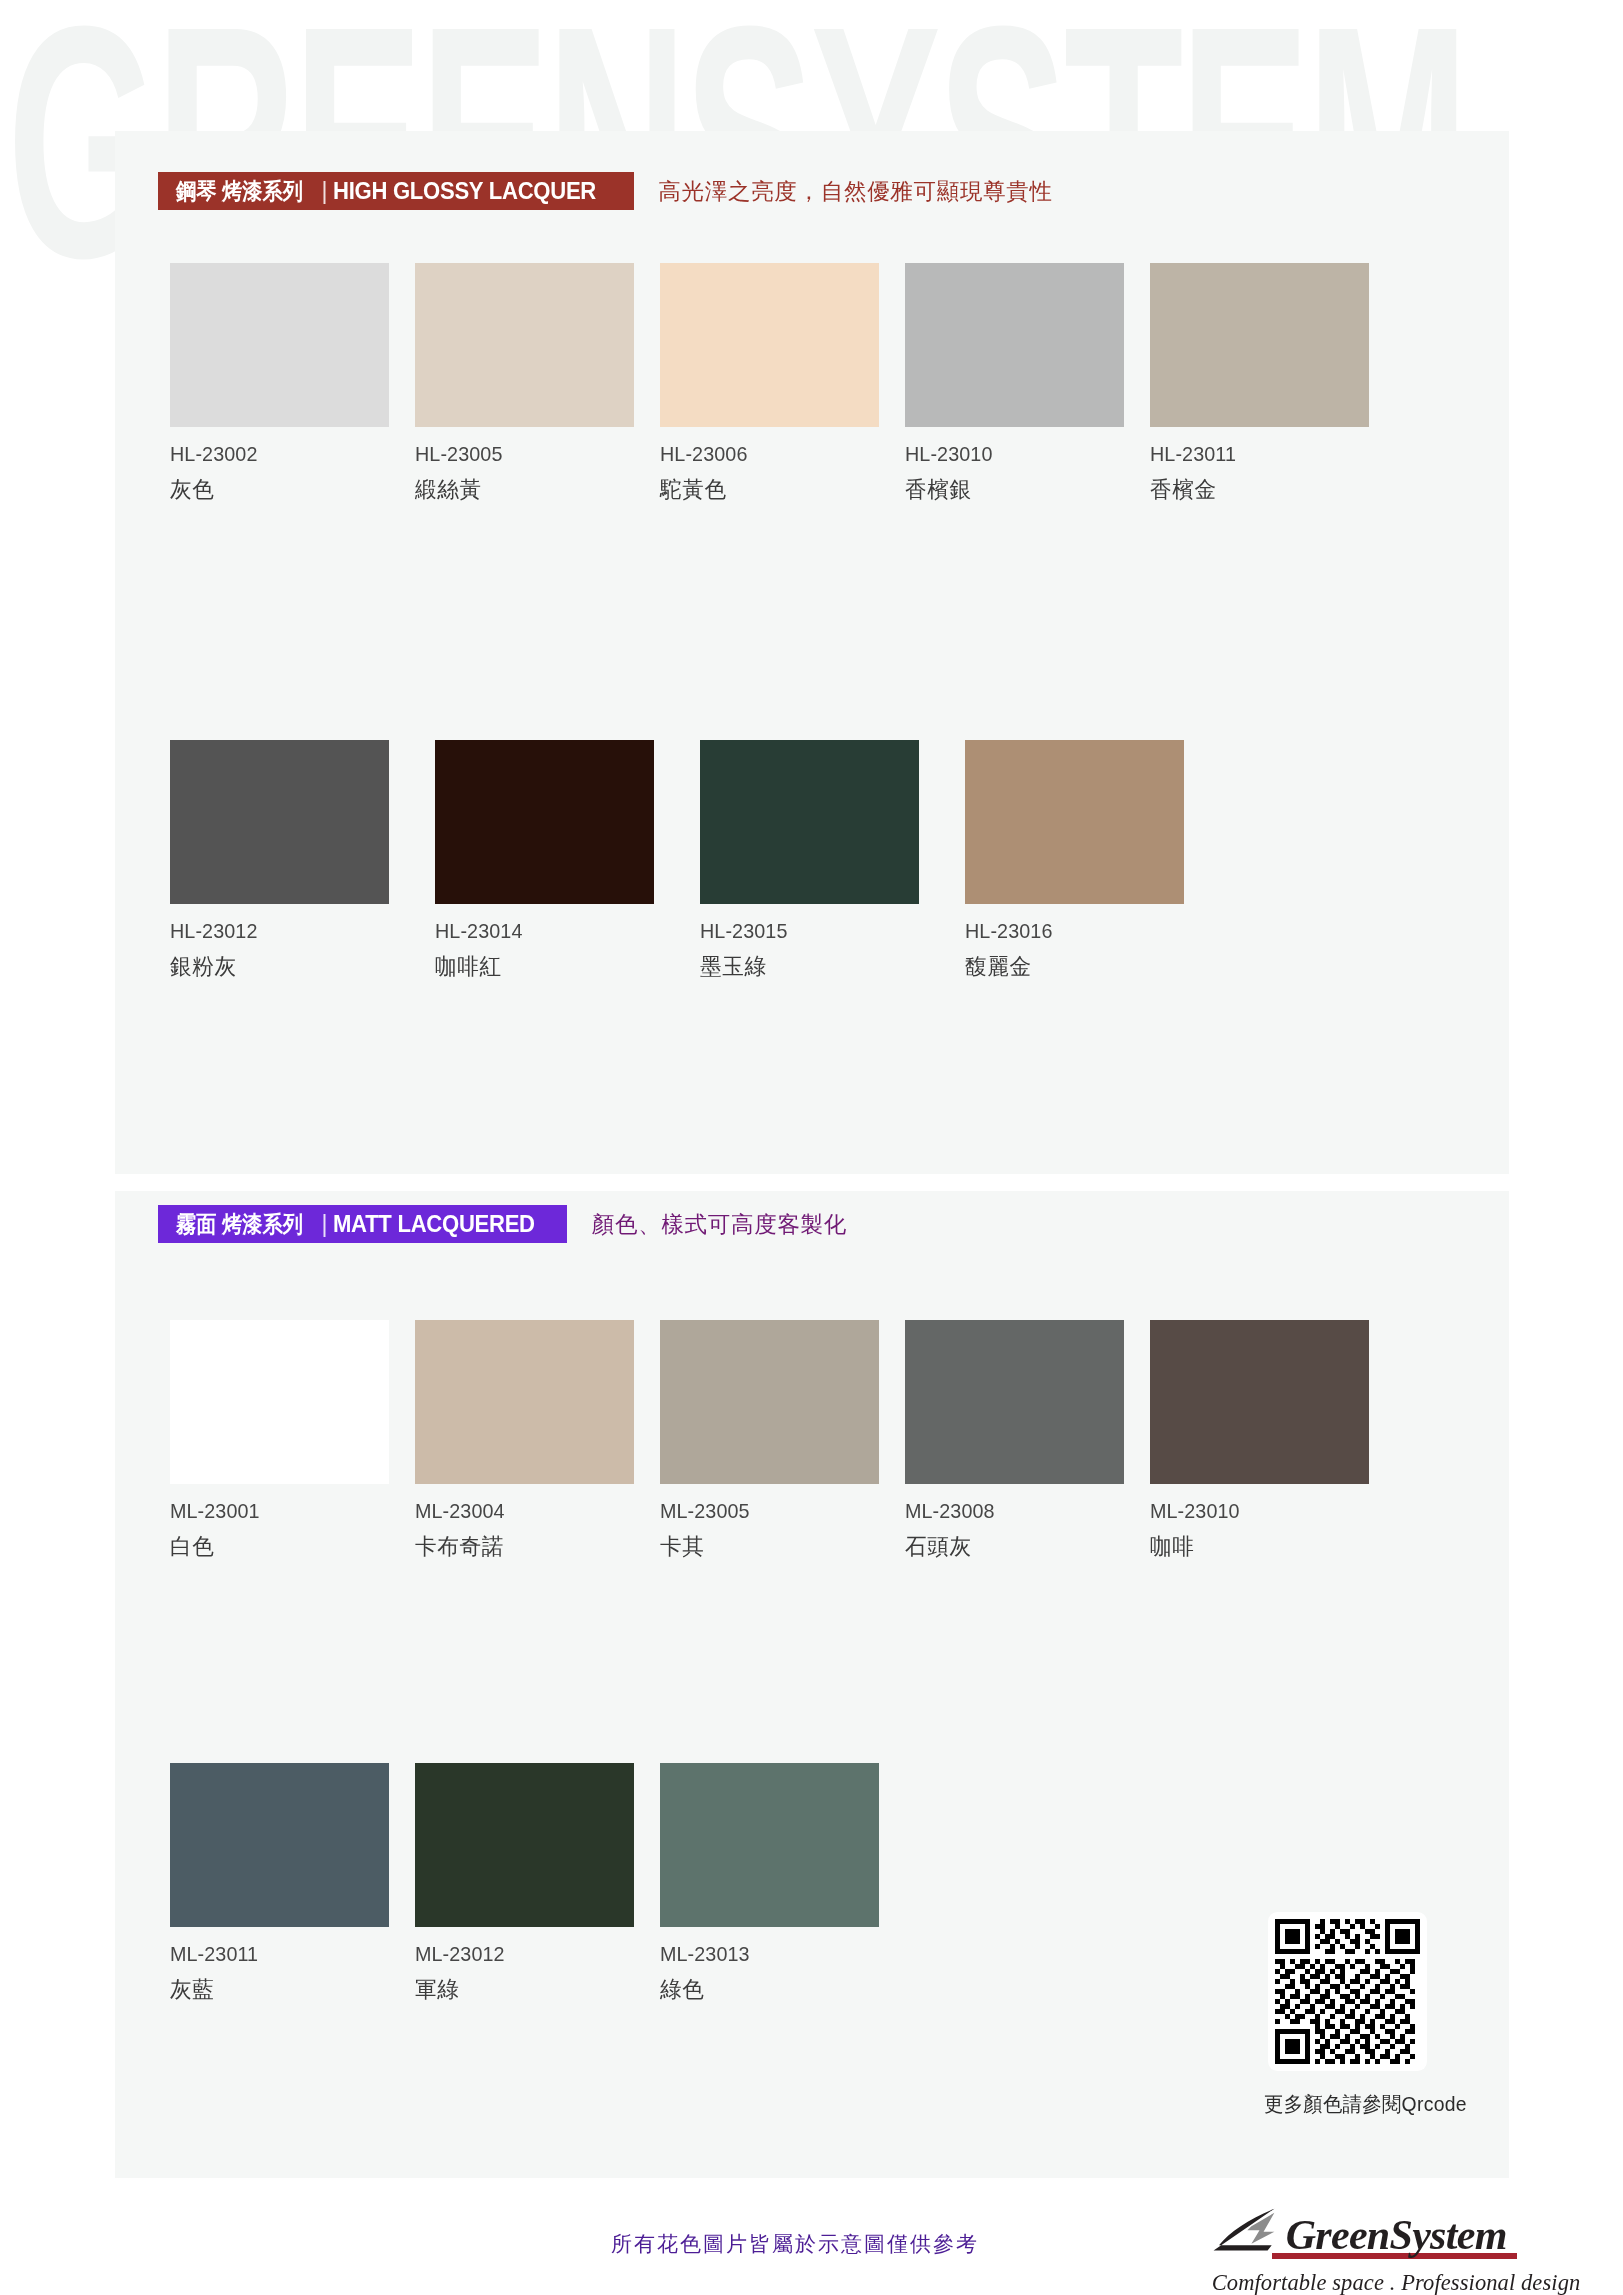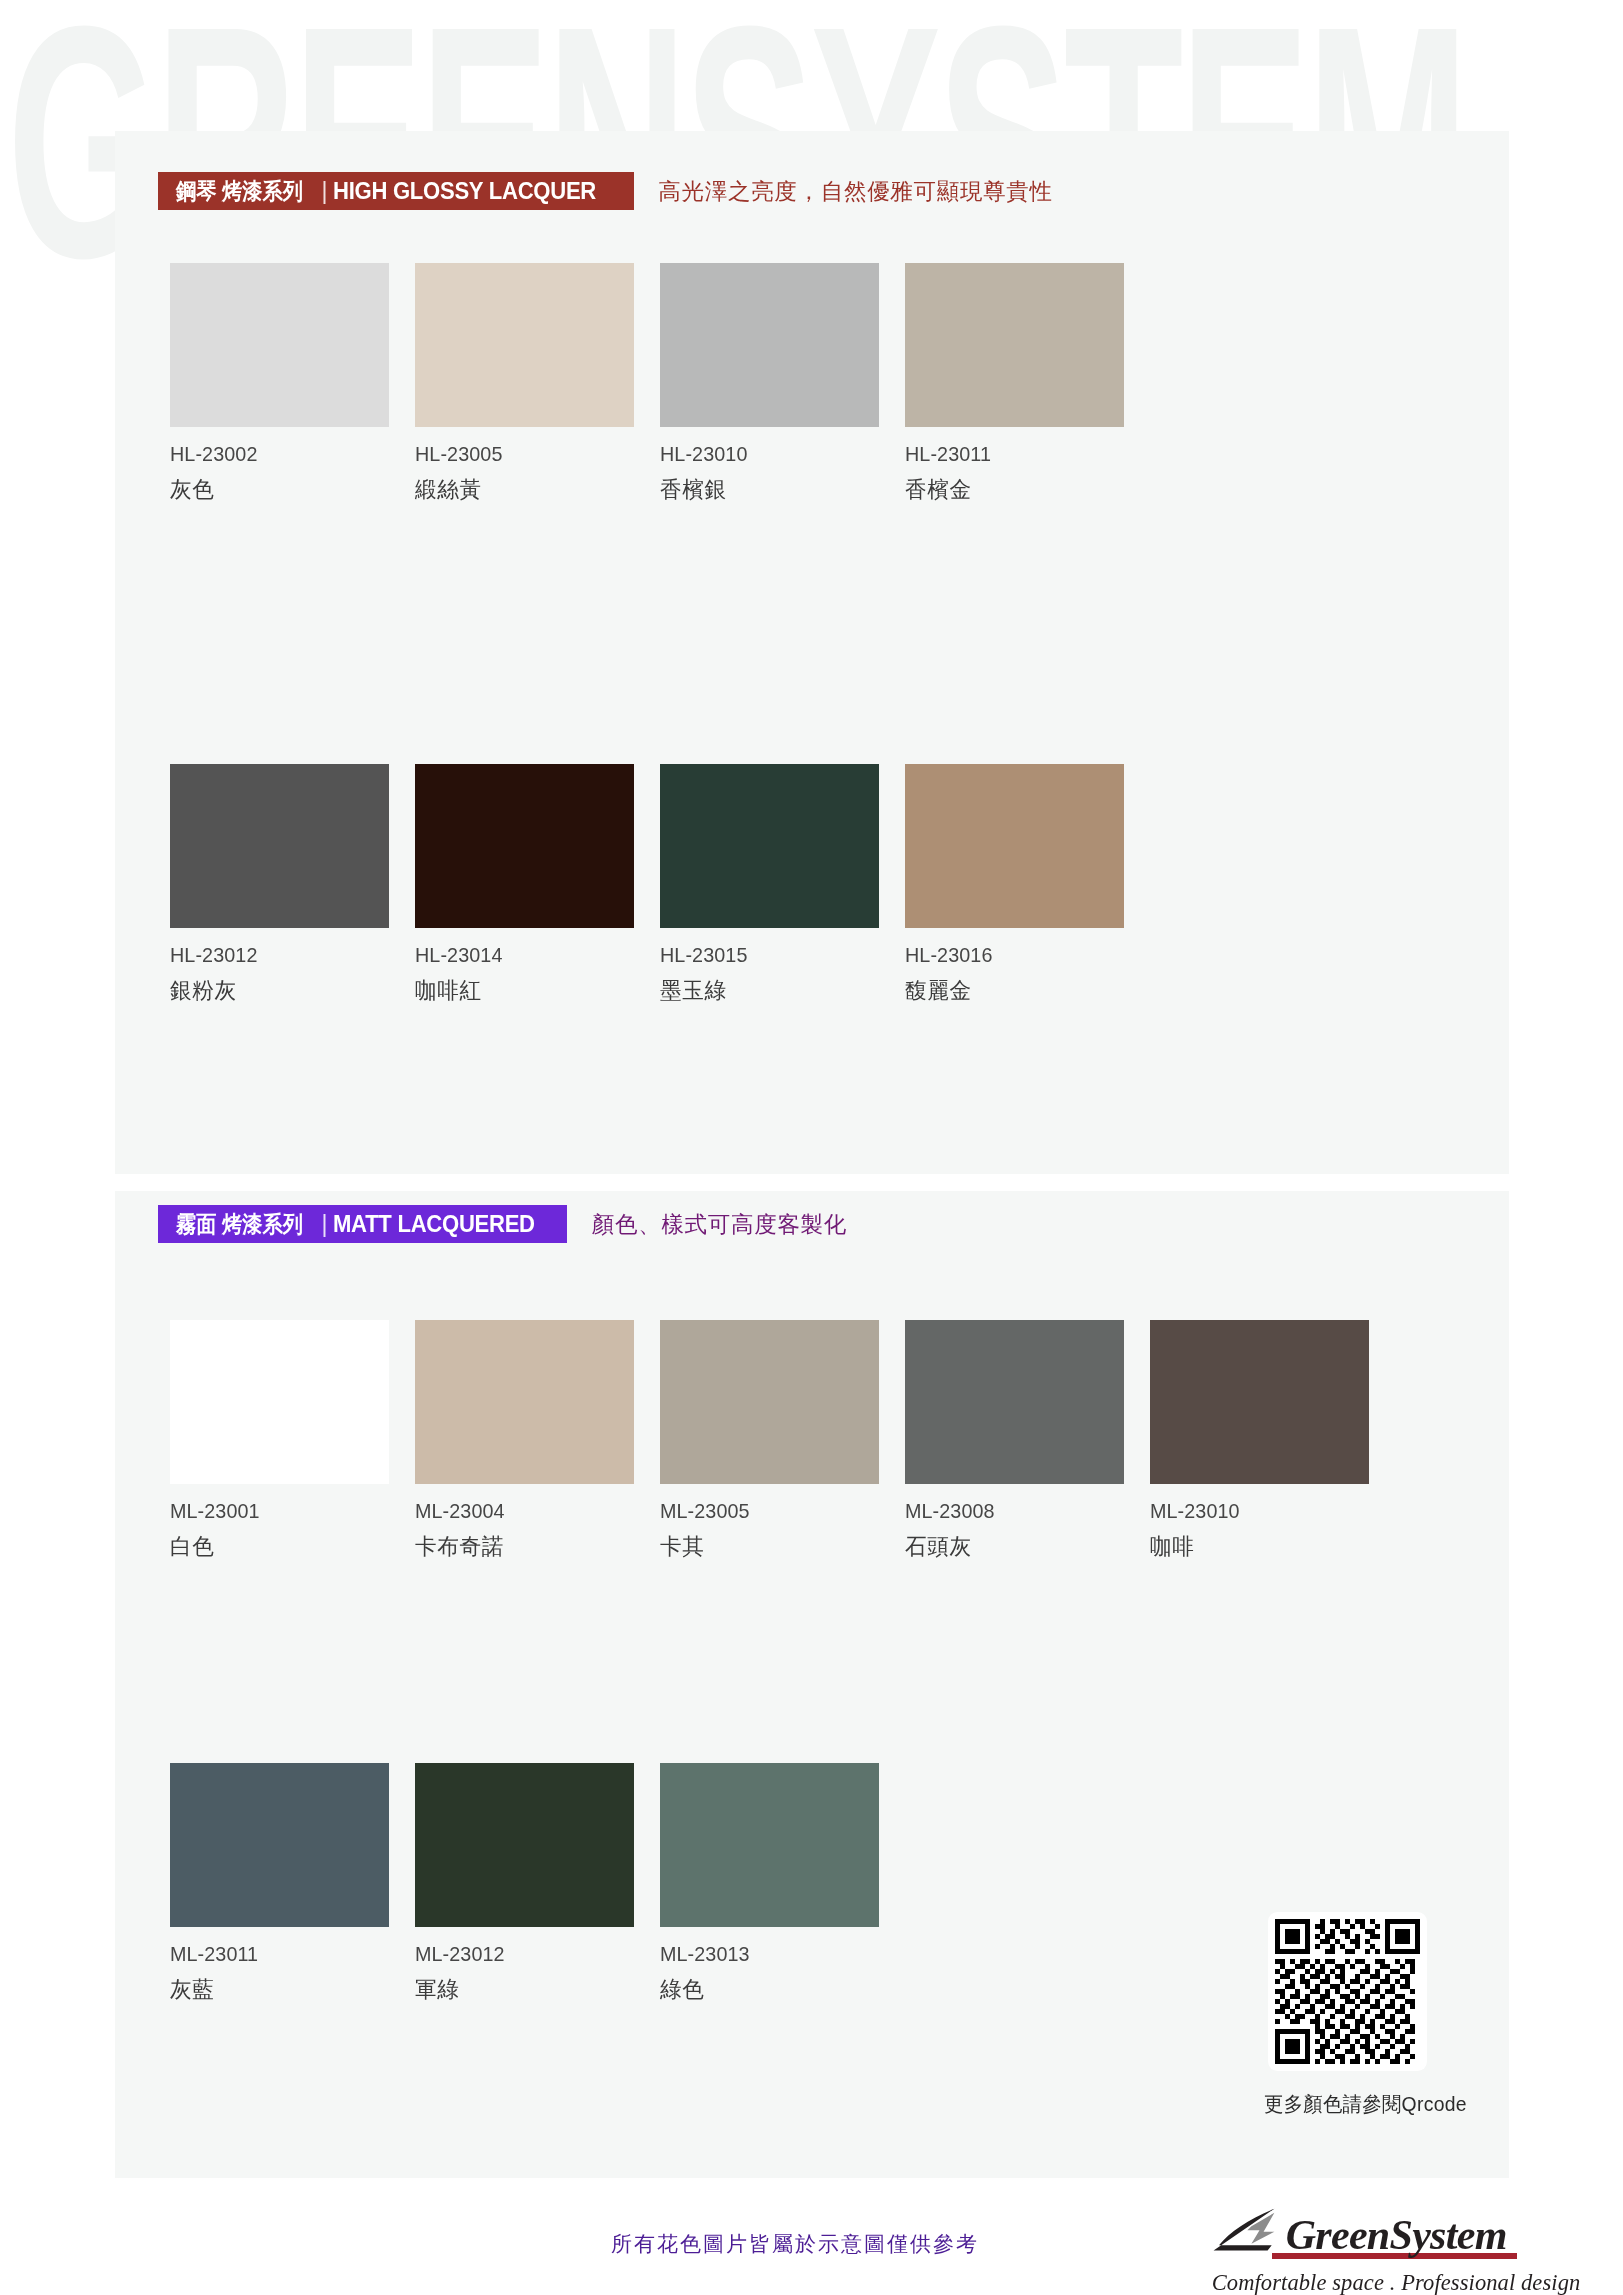--- a/index.html
+++ b/index.html
@@ -125,21 +125,21 @@
     color: #3b3b3b;
     margin-top: 8.2px;
     letter-spacing: 0.7px;
     transform: scaleX(0.96);
     transform-origin: left center;
     white-space: nowrap;
   }
   .swatch-cell.empty .swatch-chip { background: transparent; }
 
   #g-row1 { left: 170px; top: 263px; }
-  #g-row2 { left: 170px; top: 764px; }
+  #g-row2 { left: 170px; top: 740px; gap: 20px; }
   #m-row1 { left: 170px; top: 1320px; }
   #m-row2 { left: 170px; top: 1763px; }
 
   
   #qr-block {
     position: absolute;
     left: 1264px;
     top: 1912px;
     width: 191px;
   }
@@ -241,20 +241,25 @@
 <div class="swatch-row" id="g-row1">
   <div class="swatch-cell">
     <div class="swatch-chip" style="background: rgb(220, 220, 220);"></div>
     <div class="swatch-code">HL-23002</div>
     <div class="swatch-name">灰色</div>
   </div>
   <div class="swatch-cell">
     <div class="swatch-chip" style="background: rgb(222, 210, 196);"></div>
     <div class="swatch-code">HL-23005</div>
     <div class="swatch-name">緞絲黃</div>
+  </div>
+  <div class="swatch-cell">
+    <div class="swatch-chip" style="background: rgb(244, 220, 195);"></div>
+    <div class="swatch-code">HL-23006</div>
+    <div class="swatch-name">駝黃色</div>
   </div>
   <div class="swatch-cell">
     <div class="swatch-chip" style="background: rgb(184, 185, 185);"></div>
     <div class="swatch-code">HL-23010</div>
     <div class="swatch-name">香檳銀</div>
   </div>
   <div class="swatch-cell">
     <div class="swatch-chip" style="background: rgb(189, 180, 166);"></div>
     <div class="swatch-code">HL-23011</div>
     <div class="swatch-name">香檳金</div>

